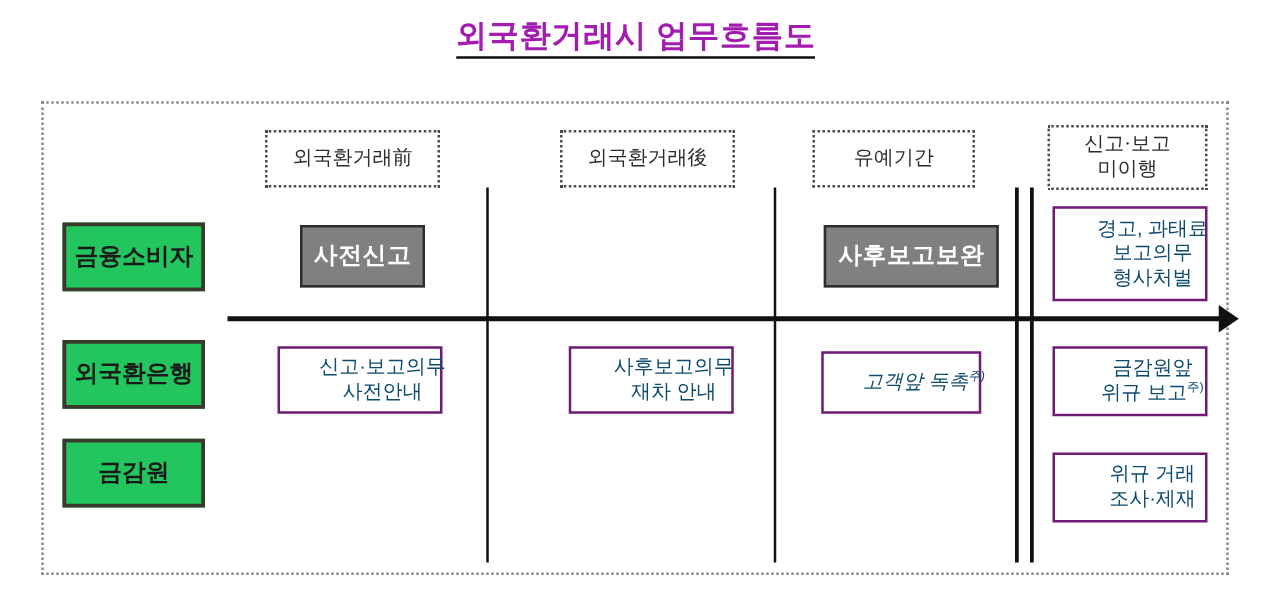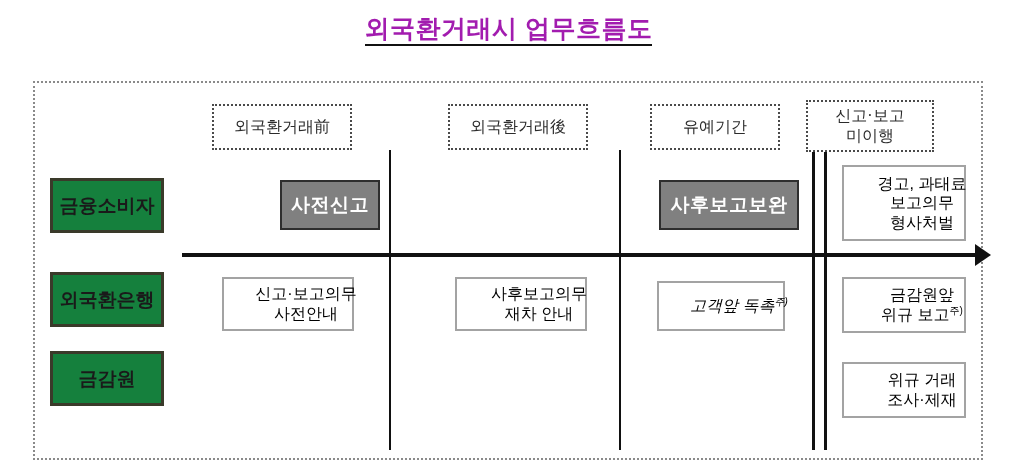--- a/index.html
+++ b/index.html
@@ -97,39 +97,39 @@
   .header-box {
     border: 2px dotted #4a4a4a;
     background: #ffffff;
     font-size: 16px;
     color: #2b2b2b;
     font-weight: normal;
   }
 
   .lane-label {
     border: 3px solid #3a3a2a;
-    background: #15803d;
+    background: #22c55e;
     font-size: 19px;
     font-weight: bold;
     color: #1a1a1a;
   }
 
   .gray-box {
     border: 2px solid #2e2e2e;
     background: #808080;
     color: #ffffff;
     font-size: 19px;
     font-weight: bold;
     letter-spacing: 0.5px;
   }
 
   .white-box {
-    border: 2px solid #a3a3a3;
-    background: #ffffff;
-    color: #000000;
+    border: 2px solid #701a75;
+    background: #ffffff;
+    color: #0c4a6e;
     font-size: 16px;
     padding-left: 36px;
   }
 
   .line { display: block; white-space: nowrap; }
   .sup { font-size: 10px; vertical-align: super; }
 </style>
 </head>
 <body>
 
@@ -153,38 +153,38 @@
   </div>
 
   <div class="box header-box" style="left:650px; top:104px; width:130px; height:46px;">
     <span class="line">유예기간</span>
   </div>
 
   <div class="box header-box" style="left:448px; top:104px; width:140px; height:46px;">
     <span class="line">외국환거래後</span>
   </div>
 
-  <div class="box header-box" style="left:806px; top:100px; width:128px; height:52px;font-family:Liberation Serif, serif;">
+  <div class="box header-box" style="left:838px; top:100px; width:128px; height:52px;font-family:Liberation Serif, serif;">
     <span class="line">신고·보고</span>
     <span class="line">미이행</span>
   </div>
 
   <div class="box lane-label" style="left:50px; top:178px; width:114px; height:55px;">
     <span class="line">금융소비자</span>
   </div>
 
   <div class="box lane-label" style="left:50px; top:272px; width:114px; height:55px;">
     <span class="line">외국환은행</span>
   </div>
 
   <div class="box lane-label" style="left:50px; top:351px; width:114px; height:55px;">
     <span class="line">금감원</span>
   </div>
 
-  <div class="box gray-box" style="left:240px; top:180px; width:100px; height:50px;margin-left:40px;">
+  <div class="box gray-box" style="left:240px; top:180px; width:100px; height:50px;">
     <span class="line">사전신고</span>
   </div>
 
 
   <div class="box gray-box" style="left:659px; top:180px; width:140px; height:50px;">
     <span class="line">사후보고보완</span>
   </div>
 
   <div class="box white-box" style="left:842px; top:165px; width:124px; height:76px;">
     <span class="line">경고, 과태료</span>

